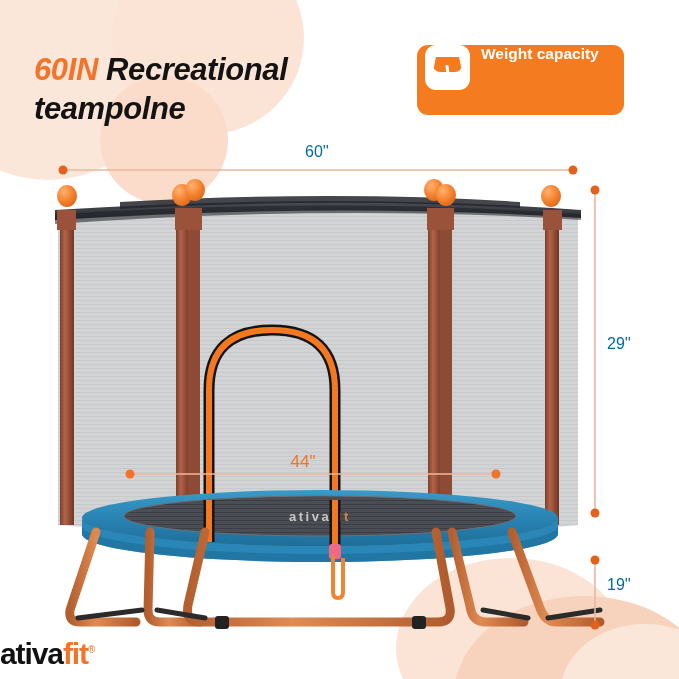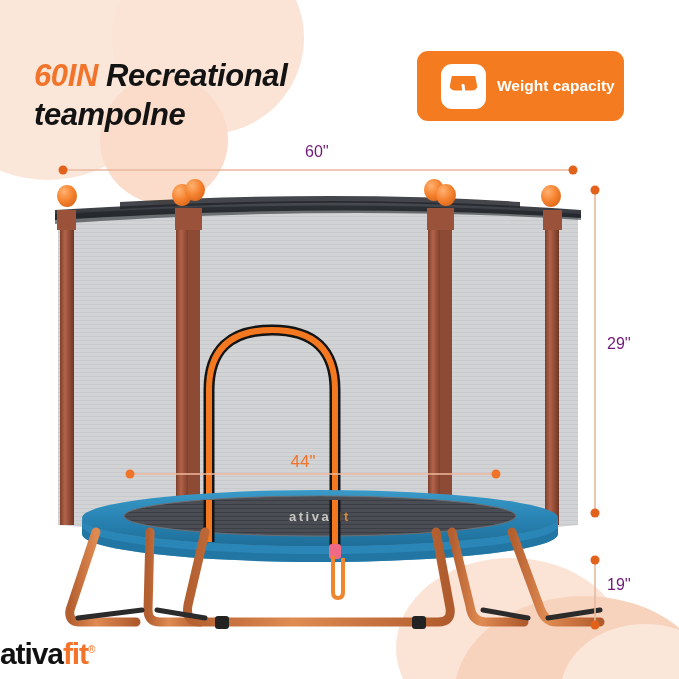--- a/index.html
+++ b/index.html
@@ -43,21 +43,21 @@
     background: #f7d3bd;
   }
   .blob-br3 {
     left: 560px; top: 624px;
     width: 170px; height: 140px;
     background: #fbe6da;
   }
 
   
   .header {
-    position: absolute; left: 0; top: 14px; width: 538px; height: 140px;
+    position: absolute; left: 0; top: 8px; width: 538px; height: 140px;
     z-index: 3;
   }
   .title {
     position: absolute;
     left: 34px; top: 42px;
     width: 390px;
     font-size: 31px;
     font-weight: bold;
     font-style: italic;
     line-height: 1.26;
@@ -66,22 +66,21 @@
   }
   .title .hl { color: #f2742a; }
 
   .badge {
     position: absolute;
     left: 417px; top: 37px;
     width: 207px; height: 70px;
     background: #f47b20;
     border-radius: 11px;
     display: flex;
-    align-items: center;
-    padding-left: 24px;
+    padding-left: 8px;
     gap: 11px;
   }
   .scale-icon {
     width: 45px; height: 45px;
     background: #ffffff;
     border-radius: 11px;
     position: relative;
     flex: none;
   }
   .scale-icon .display {
@@ -109,21 +108,21 @@
     position: absolute;
     left: 0; top: 140px;
     width: 679px; height: 539px;
     z-index: 2;
   }
   .stage svg { display: block; }
 
   
   .dim-label {
     position: absolute;
-    color: #701a75;
+    color: #0369a1;
     font-size: 16px;
     font-weight: 500;
     z-index: 5;
     white-space: nowrap;
   }
   .dim-60 { left: 305px; top: 143px; }
   .dim-39 { left: 607px; top: 335px; }
   .dim-18 { left: 607px; top: 576px; }
   .dim-44 {
     left: 303px; top: 452px;

